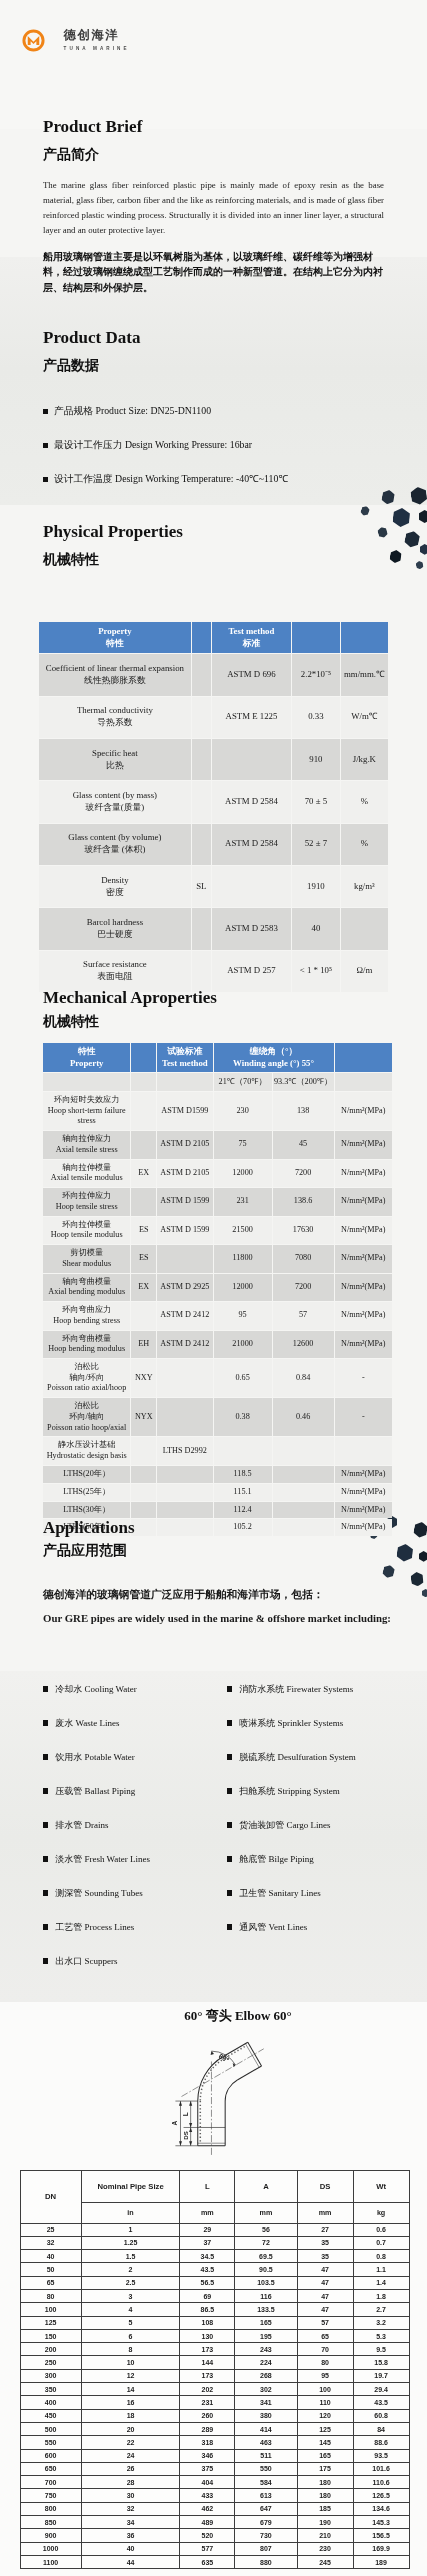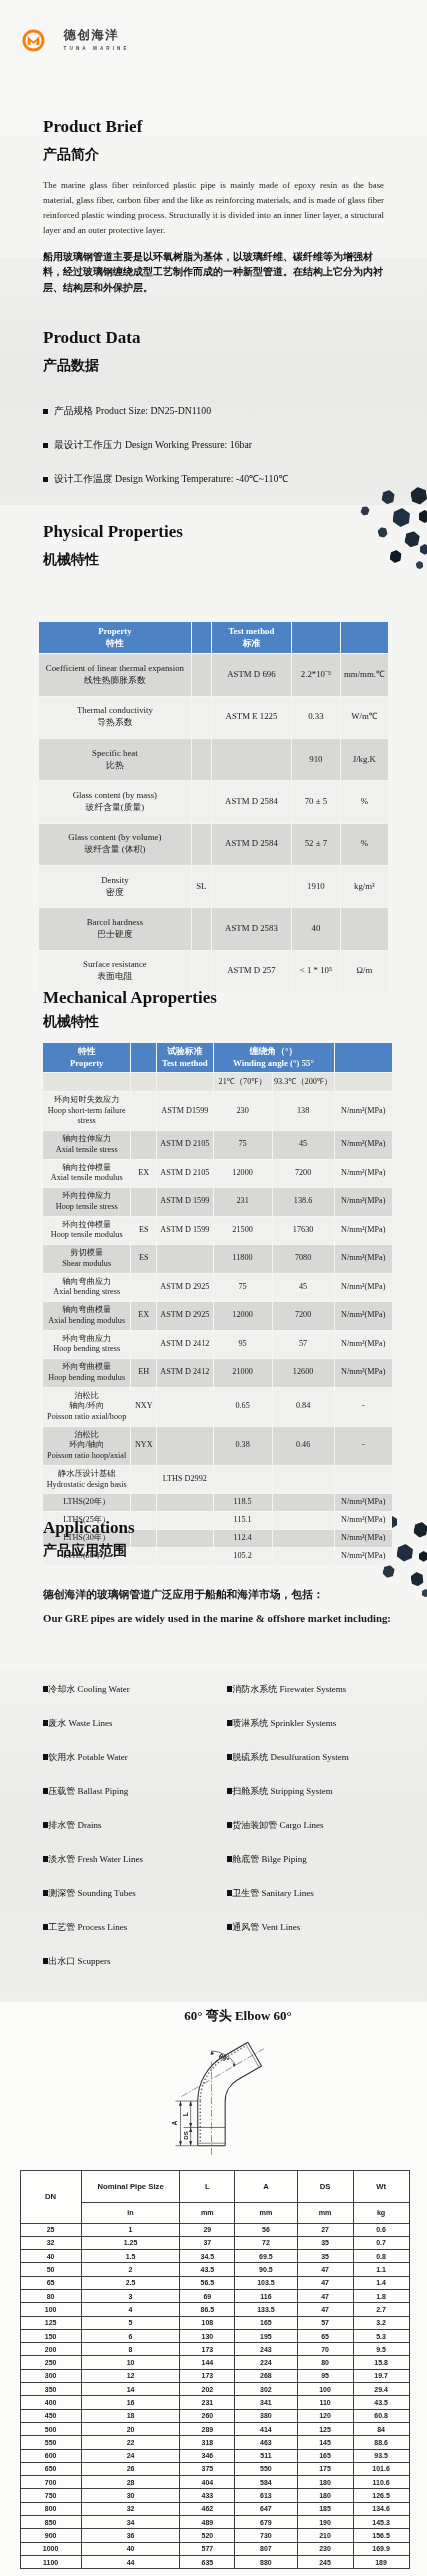--- a/index.html
+++ b/index.html
@@ -43,21 +43,21 @@
   .ptable .c-val{width:13.8%;} .ptable .c-unit{width:13.7%;}
   .mtable .c-prop{width:25.4%;} .mtable .c-sym{width:7.2%;} .mtable .c-method{width:16.1%;}
   .mtable .c-v21{width:16.9%;} .mtable .c-v93{width:17.7%;} .mtable .c-unit{width:16.7%;}
 
   .apps-intro-cn{position:absolute;top:1588px;left:43px;font-size:10.8px;font-weight:700;
                  font-family:"Liberation Sans","Liberation Serif",sans-serif;}
   .apps-intro-en{position:absolute;top:1612px;left:43px;font-size:10.8px;font-weight:700;}
   .apps-cols{position:absolute;top:1672px;left:43px;width:350px;display:flex;}
   .apps-col-left{width:184px;}
   .apps-col-right{flex:1;}
-  .app-item{height:34px;display:flex;align-items:center;gap:0;font-size:9px;color:#111;}
+  .app-item{height:34px;display:flex;align-items:center;gap:7px;font-size:9px;color:#111;}
 
   .elbow-title{position:absolute;top:2007px;left:0;width:100%;text-align:center;font-size:13px;font-weight:700;color:#111;margin-left:24px;}
   .elbow-svg{position:absolute;top:2030px;left:148px;}
 
   .btable{position:absolute;top:2170px;left:19.6px;width:390px;border-collapse:collapse;
           font-family:"Liberation Sans",sans-serif;background:#fdfdfc;}
   .btable th,.btable td{border:1px solid #3d3d3d;text-align:center;vertical-align:middle;color:#1c1c1c;}
   .btable thead tr.main th{height:29px;font-size:7.7px;font-weight:700;}
   .btable thead tr.units th{height:17.5px;font-size:7.2px;font-weight:700;}
   .btable td{height:11.3px;font-size:7px;font-weight:700;padding:0.5px 1px;}
@@ -301,29 +301,20 @@
           <td class="c-v93">17630</td>
           <td class="c-unit">N/mm²(MPa)</td>
         </tr>
         <tr class="rd">
           <td class="c-prop pre">剪切模量
 Shear modulus</td>
           <td class="c-sym">ES</td>
           <td class="c-method"></td>
           <td class="c-v21">11800</td>
           <td class="c-v93">7080</td>
-          <td class="c-unit">N/mm²(MPa)</td>
-        </tr>
-        <tr class="rl">
-          <td class="c-prop pre">轴向弯曲应力
-Axial bending stress</td>
-          <td class="c-sym"></td>
-          <td class="c-method">ASTM D 2925</td>
-          <td class="c-v21">75</td>
-          <td class="c-v93">45</td>
           <td class="c-unit">N/mm²(MPa)</td>
         </tr>
         <tr class="rd">
           <td class="c-prop pre">轴向弯曲模量
 Axial bending modulus</td>
           <td class="c-sym">EX</td>
           <td class="c-method">ASTM D 2925</td>
           <td class="c-v21">12000</td>
           <td class="c-v93">7200</td>
           <td class="c-unit">N/mm²(MPa)</td>

